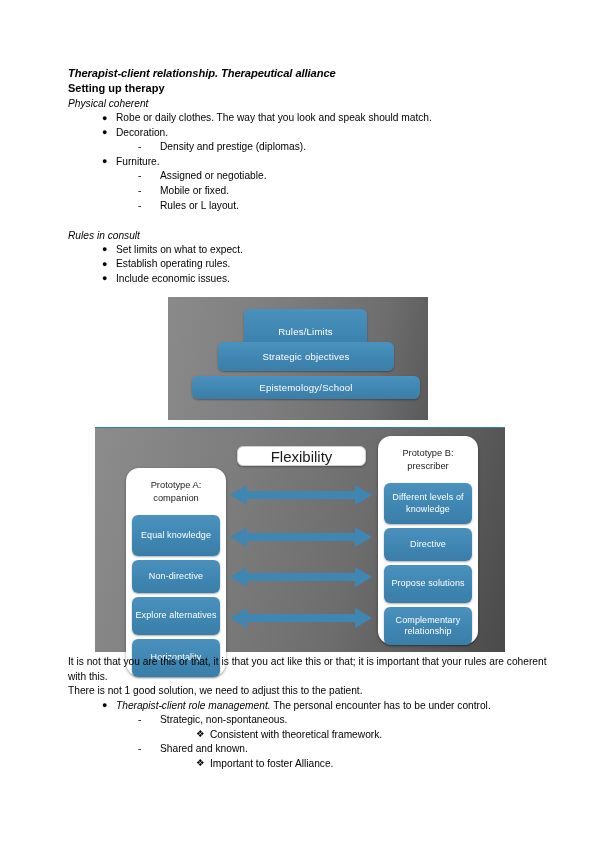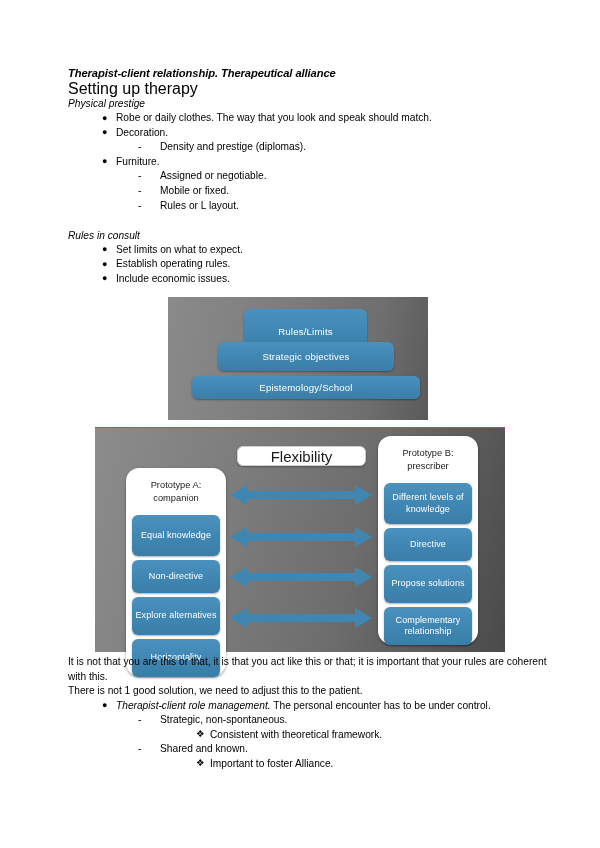--- a/index.html
+++ b/index.html
@@ -31,22 +31,22 @@
 
   
   .doc-title {
     font-size: 11.2px;
     font-weight: bold;
     font-style: italic;
     line-height: 15px;
     letter-spacing: -0.1px;
   }
   .h2 {
-    font-size: 16px;
-    font-weight: normal;
+    font-size: 11px;
+    font-weight: bold;
     line-height: 15px;
   }
   .h3 {
     font-size: 10.2px;
     font-style: italic;
     line-height: 15px;
   }
   .para {
     font-size: 10.2px;
     line-height: 14.5px;
@@ -222,21 +222,21 @@
 <body>
 
 <div class="page">
 
   <div class="content">
 
     <div class="doc-title">Therapist-client relationship. Therapeutical alliance</div>
 
     <div class="h2">Setting up therapy</div>
 
-    <div class="h3">Physical prestige</div>
+    <div class="h3">Physical coherent</div>
 
     <ul class="lvl1">
       <li>
         <span class="bullet">●</span>
         <span>Robe or daily clothes. The way that you look and speak should match.</span>
       </li>
       <li>
         <span class="bullet">●</span>
         <span>Decoration.</span>
         <ul class="lvl2">

